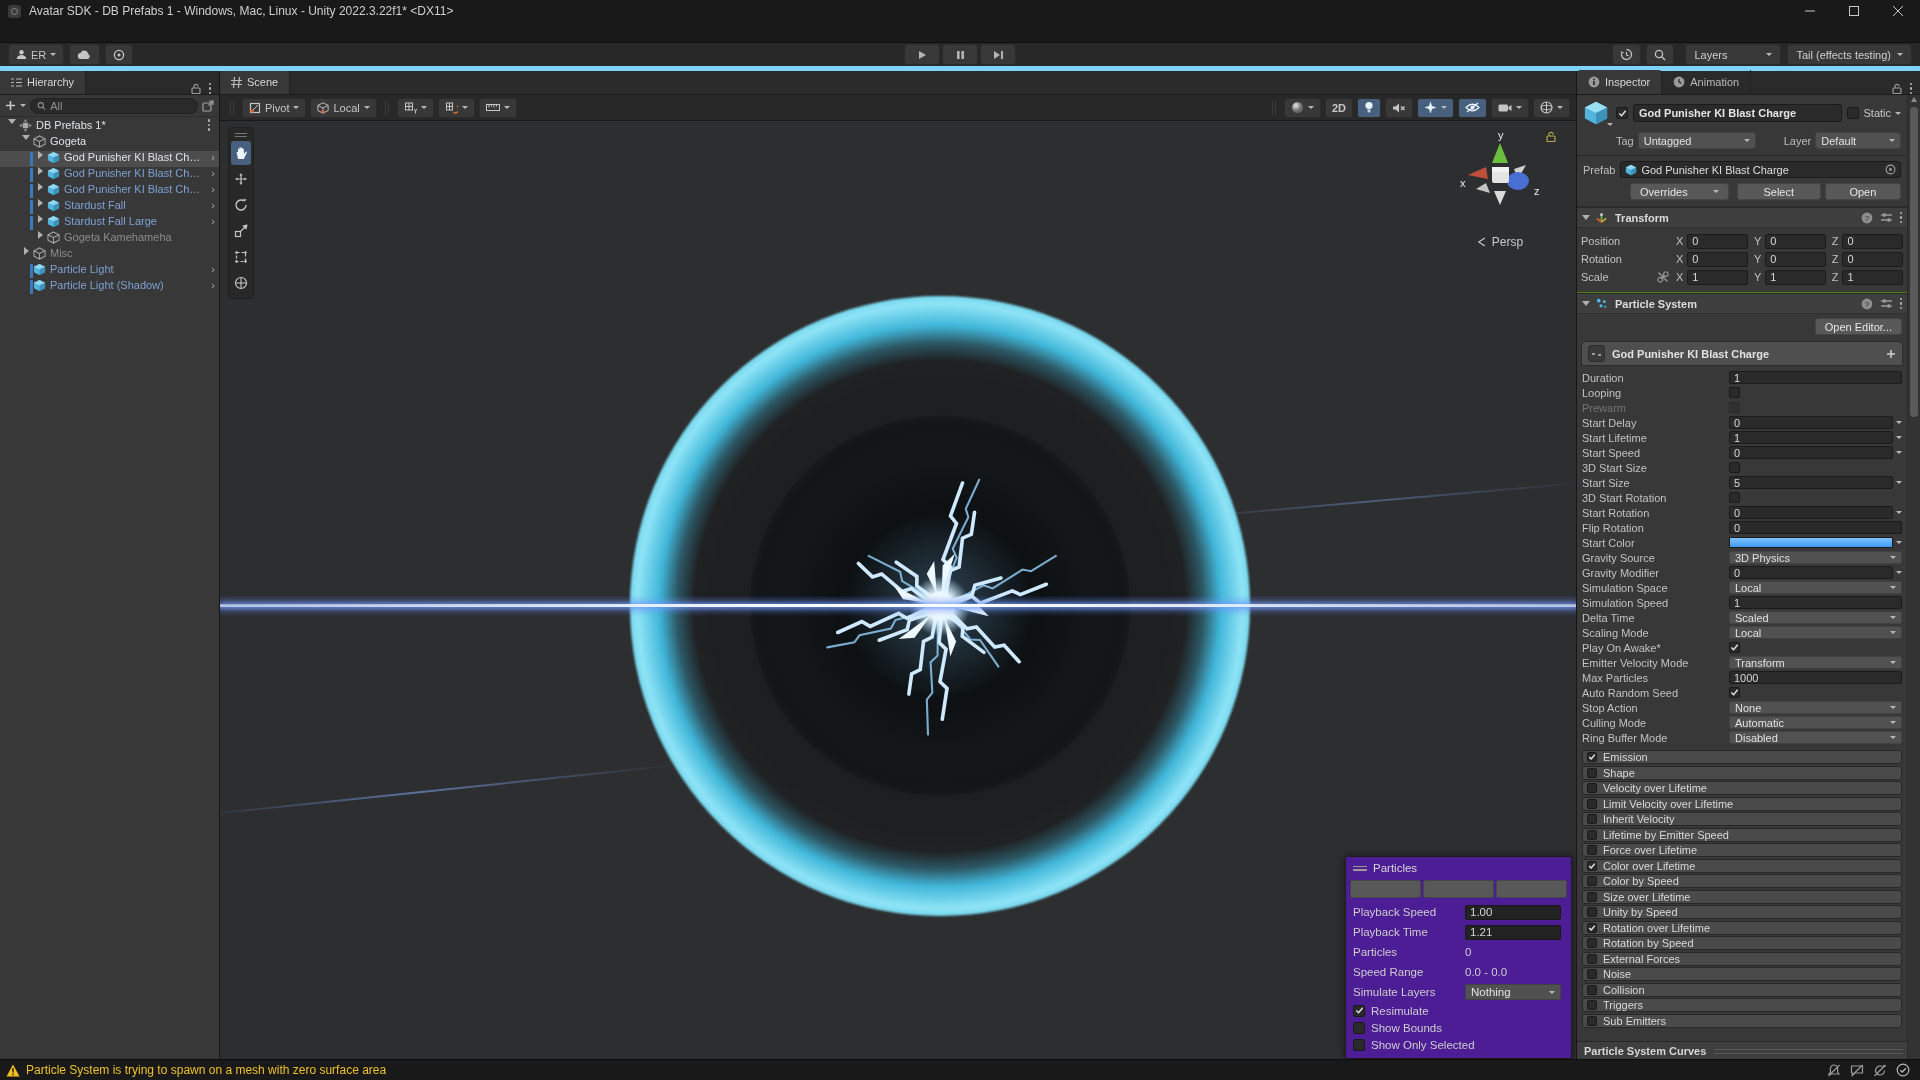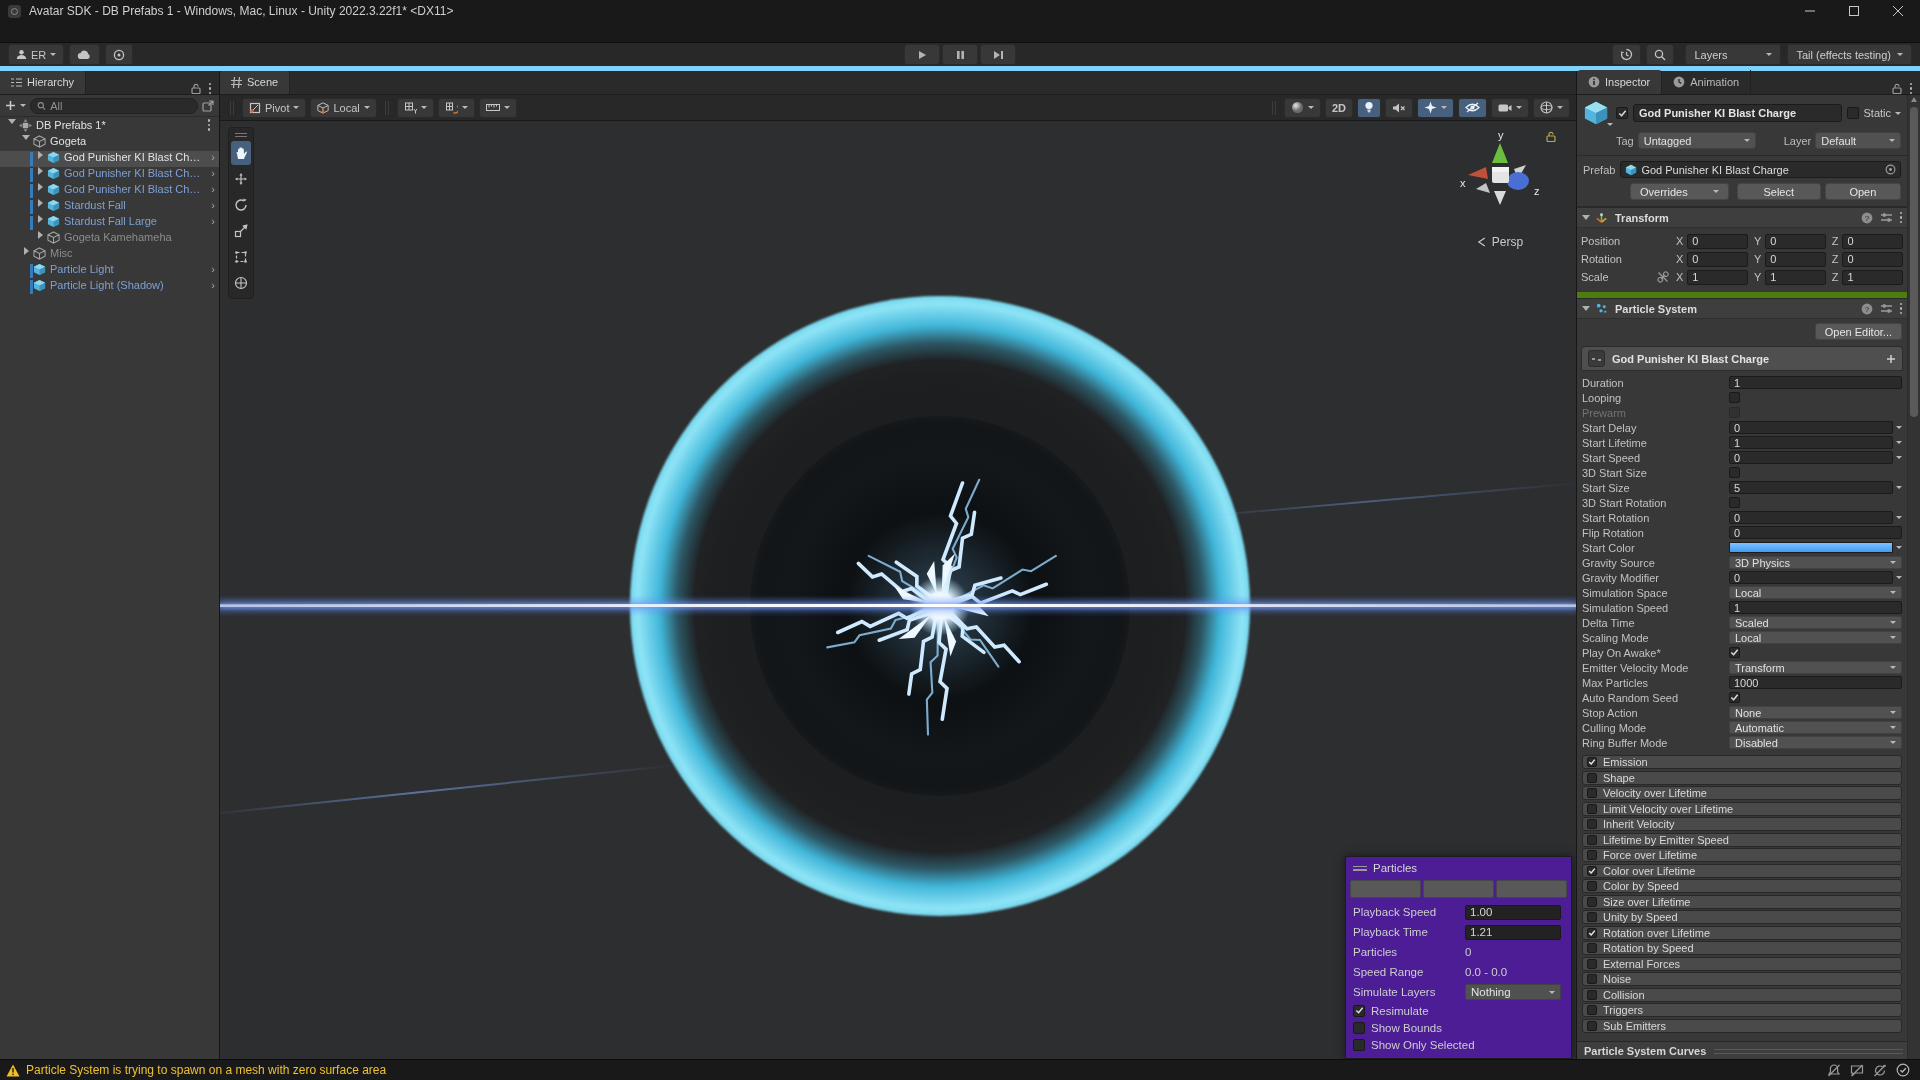--- a/index.html
+++ b/index.html
@@ -152,21 +152,21 @@
   .prefab-btns { display:flex; align-items:center; margin:5px 0 0 47px; gap:4px; }
   .btn { height:17px; background:#585858; border:1px solid #454545; border-radius:3px; display:flex; align-items:center; justify-content:center; gap:5px; padding:0 9px; color:#e6e6e6; }
   .spacer { flex:1; }
 
   .comp-head { height:21px; background:#3e3e3e; border-top:1px solid #2a2a2a; border-bottom:1px solid #303030;
     display:flex; align-items:center; gap:5px; padding:0 5px; }
   .fold { width:0; height:0; border-left:4px solid transparent; border-right:4px solid transparent; border-top:5px solid #b0b0b0; }
   .comp-title { font-weight:bold; color:#dcdcdc; flex:0 0 auto; margin-left:2px; }
   .comp-right { margin-left:auto; display:flex; align-items:center; gap:7px; }
 
-  .trows { padding:4px 4px 6px; border-bottom:6px solid #4d7c0f; }
+  .trows { padding:4px 4px 6px; border-bottom:1px solid #4d7c0f; }
   .trow { height:18px; display:flex; align-items:center; gap:3px; }
   .trow .tlab { flex:0 0 72px; color:#c2c2c2; }
   .link-icon { width:14px; visibility:hidden; display:flex; justify-content:center; }
   .trow.link .link-icon { visibility:visible; }
   .axl { color:#c2c2c2; padding:0 1px 0 3px; }
   .axf { flex:1; height:15px; background:#2a2a2a; border:1px solid #1b1b1b; border-radius:2px; display:flex; align-items:center; padding:0 4px; color:#d8d8d8; }
 
   .openedit-row { display:flex; justify-content:flex-end; padding:4px 5px; }
   .mod-main { margin:2px 4px 1px; background:#4f4f4f; border:1px solid #2c2c2c; border-radius:4px 4px 0 0;
     height:25px; display:flex; align-items:center; gap:7px; padding:0 6px; }

